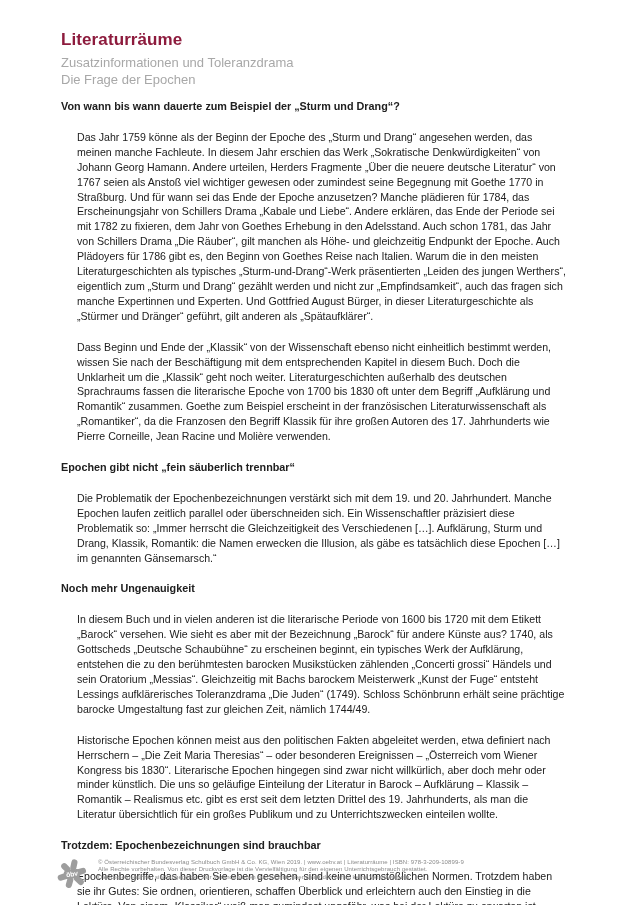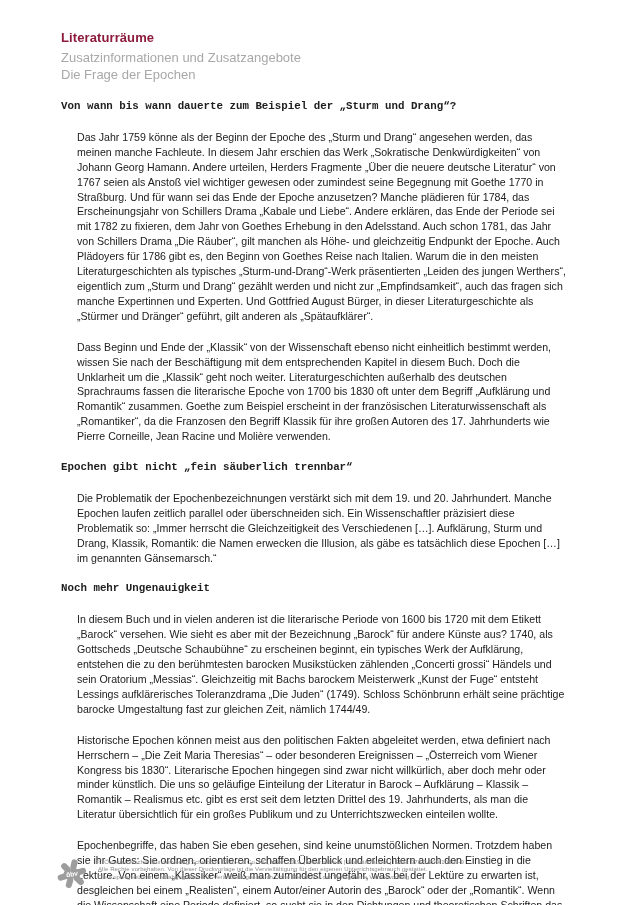--- a/index.html
+++ b/index.html
@@ -10,21 +10,21 @@
     position: relative;
     overflow: hidden;
   }
   .page {
     position: absolute; inset: 0;
     background: #ffffff;
   }
   
   .header { position: absolute; left: 61px; top: 30px; }
   .doc-title {
-    font-size: 13px; font-weight: bold;
+    font-size: 17px; font-weight: bold;
     color: #8d1b3d;
     letter-spacing: 0.1px;
     margin-bottom: 5px;
   }
   .doc-subtitle {
     font-size: 13px; color: #a8a8a8;
     line-height: 16.5px;
   }
   
   .content {
@@ -37,21 +37,20 @@
   .section-title {
     font-weight: bold;
     font-size: 10.8px;
     margin: 0 0 3px 14px;
   }
   .block h3 {
     font-weight: bold;
     font-size: 10.8px;
     line-height: 14.9px;
     margin: 6px 0 0 0;
-    font-family: Liberation Mono, monospace;
   }
   .block p { margin: 16px; }
   
   .footer {
     position: absolute; left: 55px; top: 855px;
     display: flex; align-items: flex-start; gap: 9px;
   }
   .logo { width: 34px; height: 34px; flex: 0 0 auto; margin-top: 2px; }
   .footer-text {
     font-size: 6px;
@@ -61,21 +60,21 @@
     letter-spacing: 0.1px;
   }
 </style>
 </head>
 <body>
 
 <div class="page">
 
   <div class="header">
     <div class="doc-title">Literaturräume</div>
-    <div class="doc-subtitle">Zusatzinformationen und Zusatzangebote</div>
+    <div class="doc-subtitle">Zusatzinformationen und Toleranzdrama</div>
     <div class="doc-subtitle">Die Frage der Epochen</div>
   </div>
 
   <div class="content">
 
     <div class="block">
       <h3>Von wann bis wann dauerte zum Beispiel der „Sturm und Drang“?</h3>
       <p>Das Jahr 1759 könne als der Beginn der Epoche des „Sturm und Drang“ angesehen werden, das meinen manche Fachleute. In diesem Jahr erschien das Werk „Sokratische Denkwürdigkeiten“ von Johann Georg Hamann. Andere urteilen, Herders Fragmente „Über die neuere deutsche Literatur“ von 1767 seien als Anstoß viel wichtiger gewesen oder zumindest seine Begegnung mit Goethe 1770 in Straßburg. Und für wann sei das Ende der Epoche anzusetzen? Manche plädieren für 1784, das Erscheinungsjahr von Schillers Drama „Kabale und Liebe“. Andere erklären, das Ende der Periode sei mit 1782 zu fixieren, dem Jahr von Goethes Erhebung in den Adelsstand. Auch schon 1781, das Jahr von Schillers Drama „Die Räuber“, gilt manchen als Höhe- und gleichzeitig Endpunkt der Epoche. Auch Plädoyers für 1786 gibt es, den Beginn von Goethes Reise nach Italien. Warum die in den meisten Literaturgeschichten als typisches „Sturm-und-Drang“-Werk präsentierten „Leiden des jungen Werthers“, eigentlich zum „Sturm und Drang“ gezählt werden und nicht zur „Empfindsamkeit“, auch das fragen sich manche Expertinnen und Experten. Und Gottfried August Bürger, in dieser Literaturgeschichte als „Stürmer und Dränger“ geführt, gilt anderen als „Spätaufklärer“.</p>
     </div>
 
@@ -91,20 +90,21 @@
     <div class="block">
       <h3>Noch mehr Ungenauigkeit</h3>
       <p>In diesem Buch und in vielen anderen ist die literarische Periode von 1600 bis 1720 mit dem Etikett „Barock“ versehen. Wie sieht es aber mit der Bezeichnung „Barock“ für andere Künste aus? 1740, als Gottscheds „Deutsche Schaubühne“ zu erscheinen beginnt, ein typisches Werk der Aufklärung, entstehen die zu den berühmtesten barocken Musikstücken zählenden „Concerti grossi“ Händels und sein Oratorium „Messias“. Gleichzeitig mit Bachs barockem Meisterwerk „Kunst der Fuge“ entsteht Lessings aufklärerisches Toleranzdrama „Die Juden“ (1749). Schloss Schönbrunn erhält seine prächtige barocke Umgestaltung fast zur gleichen Zeit, nämlich 1744/49.</p>
     </div>
 
     <div class="block">
       <p>Historische Epochen können meist aus den politischen Fakten abgeleitet werden, etwa definiert nach Herrschern  – „Die Zeit Maria Theresias“ – oder besonderen Ereignissen – „Österreich vom Wiener Kongress bis 1830“. Literarische Epochen hingegen sind zwar nicht willkürlich, aber doch mehr oder minder künstlich. Die uns so geläufige Einteilung der Literatur in Barock – Aufklärung – Klassik – Romantik – Realismus etc. gibt es erst seit dem letzten Drittel des 19. Jahrhunderts, als man die Literatur übersichtlich für ein großes Publikum und zu Unterrichtszwecken einteilen wollte.</p>
     </div>
 
     <div class="block">
+      <h3>Trotzdem: Epochenbezeichnungen sind brauchbar</h3>
       <p>Epochenbegriffe, das haben Sie eben gesehen, sind keine unumstößlichen Normen. Trotzdem haben sie ihr Gutes: Sie ordnen, orientieren, schaffen Überblick und erleichtern auch den Einstieg in die Lektüre. Von einem „Klassiker“ weiß man zumindest ungefähr, was bei der Lektüre zu erwarten ist, desgleichen bei einem „Realisten“, einem Autor/einer Autorin des „Barock“ oder der „Romantik“. Wenn die Wissenschaft eine Periode definiert, so sucht sie in den Dichtungen und theoretischen Schriften das Gemeinsame: Stil, Sprache, Themen, Aussagen. Die Benennung und Fixierung der literarischen Epochen bietet also eine Orientierungshilfe, aber keine absolute „Objektivität“. Dass die Epochenbegriffe trotz dieser Probleme und Überlagerungen grundsätzlich brauchbar sind, das zeigt ihre lange Lebensdauer. Sie werden zwar oft modifiziert, aber nur selten völlig verworfen. „Wir haben sie [= die Epochenbegriffe] nötig, um uns verständlich zu machen und wissen zugleich, dass sie nie ganz passen“, fasst der Literaturwissenschaftler Karl Otto Conrady die Epochenproblematik zusammen.</p>
     </div>
   </div>
 
   <div class="footer">
     <svg class="logo" viewBox="0 0 40 40" aria-hidden="true">
       <g fill="#9d9d9d" transform="translate(20,20)">
         <g transform="rotate(12)">
             <rect x="-3.6" y="-17.5" width="7.2" height="13.5" rx="3.6"></rect>
           </g>

